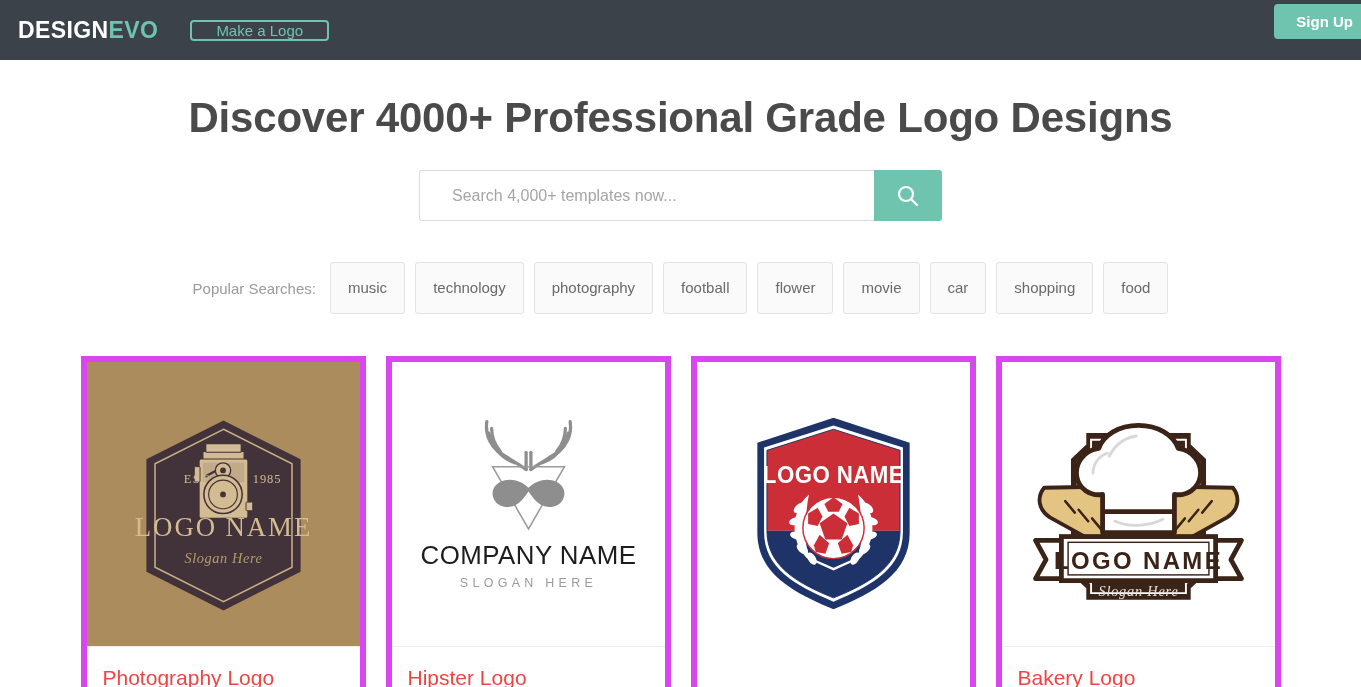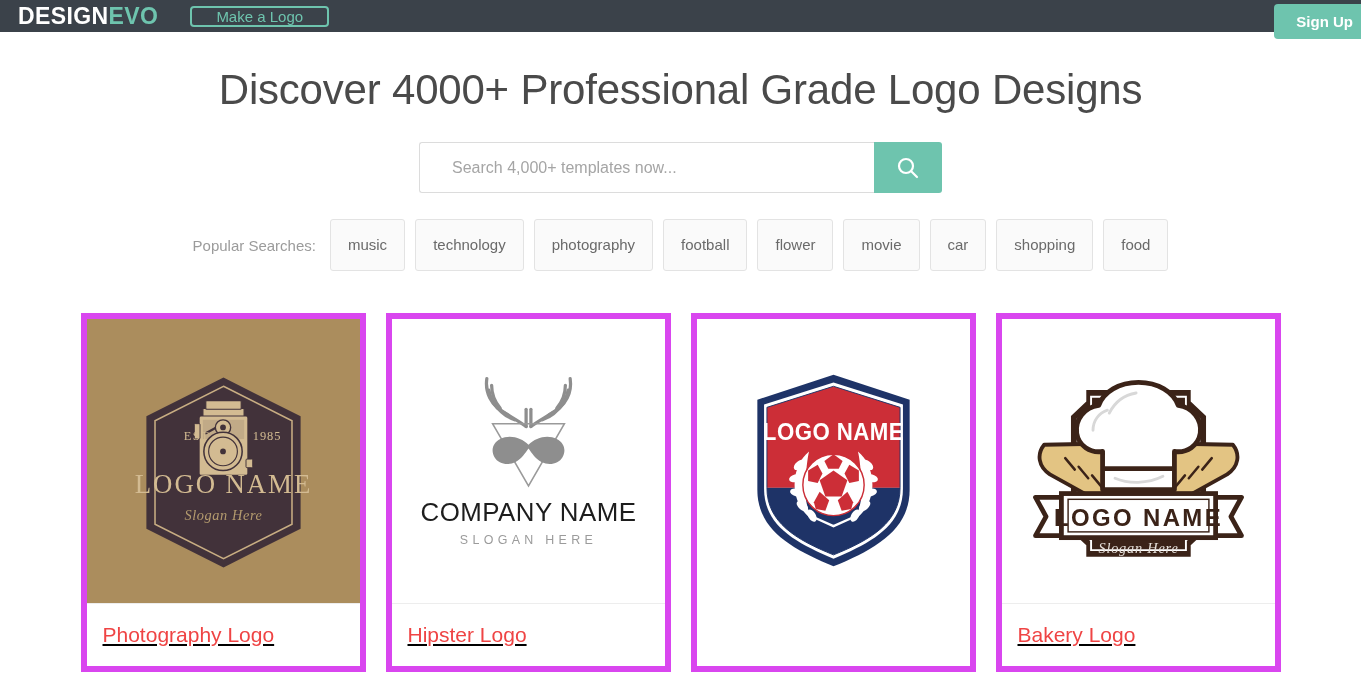--- a/index.html
+++ b/index.html
@@ -7,21 +7,21 @@
     width: 1361px;
     height: 687px;
     overflow: hidden;
     background: #ffffff;
     font-family: "Liberation Sans", sans-serif;
   }
 
   
   .navbar {
     position: relative;
-    height: 32px;
+    height: 60px;
     background: #3b424a;
     display: flex;
     align-items: center;
     padding-left: 18px;
   }
   .brand {
     font-size: 23px;
     font-weight: bold;
     letter-spacing: 0.4px;
     white-space: nowrap;
@@ -59,21 +59,21 @@
     cursor: pointer;
     line-height: 1;
     white-space: nowrap;
   }
 
   
   .hero { padding-top: 34px; }
   .hero-title {
     text-align: center;
     font-size: 42px;
-    font-weight: normal;
+    font-weight: bold;
     color: #4a4a4a;
     letter-spacing: -0.2px;
   }
 
   .search-wrap {
     margin-top: 28px;
     display: flex;
     justify-content: center;
   }
   .search-box {
@@ -101,21 +101,21 @@
     border-radius: 0 3px 3px 0;
     cursor: pointer;
     display: flex;
     align-items: center;
     justify-content: center;
   }
   .search-button svg { display: block; }
 
   
   .popular {
-    margin-top: 26px;
+    margin-top: 41px;
     display: flex;
     align-items: center;
     justify-content: center;
     gap: 10px;
   }
   .popular-label {
     color: #9b9b9b;
     font-size: 15px;
     margin-right: 4px;
   }

